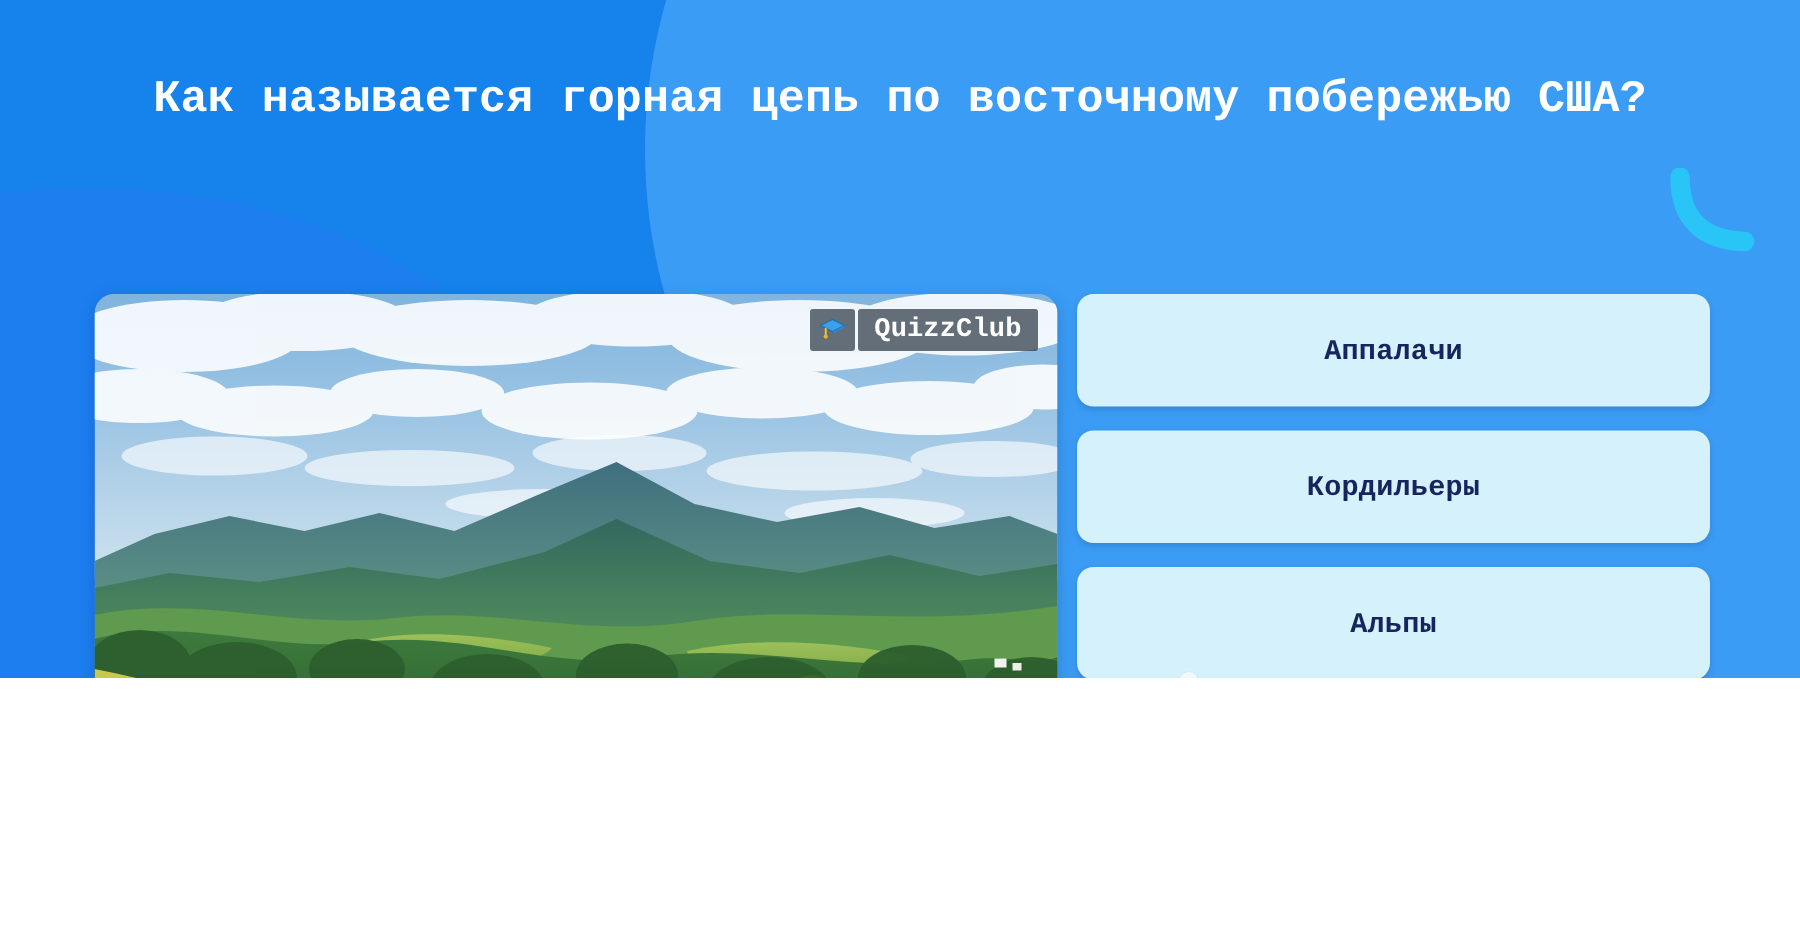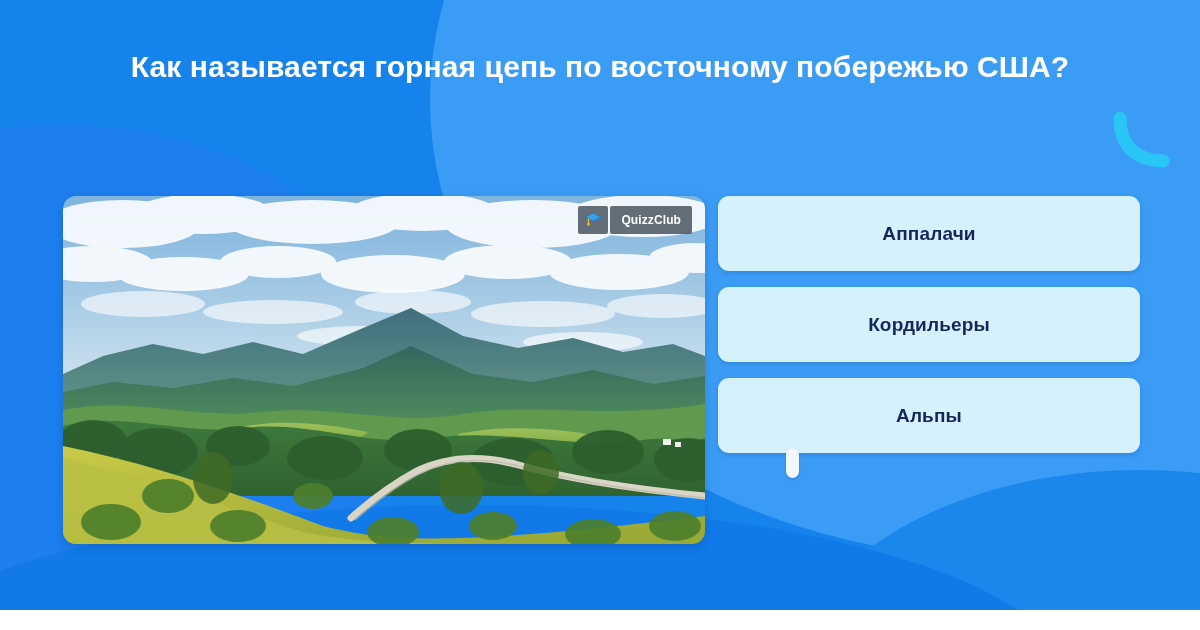--- a/index.html
+++ b/index.html
@@ -3,23 +3,24 @@
 <meta charset="utf-8">
 <style>
   * { margin:0; padding:0; box-sizing:border-box; }
   html, body {
     width:1200px; height:630px;
     overflow:hidden;
     font-family:"Liberation Sans", sans-serif;
   }
   #stage {
     position:relative;
-    width:1200px; height:610px;
+    width:1200px; height:452px;
     background:#1583eb;
     overflow:hidden;
+    font-family:Liberation Mono, monospace;
   }
 
   
   .bg-layer { position:absolute; inset:0; overflow:hidden; pointer-events:none; }
   .shape-diag-right {
     position:absolute;
     left:430px; top:-360px;
     width:1180px; height:920px;
     border-radius:50%;
     background:#3b9cf5;
@@ -89,21 +90,21 @@
     background:rgba(50,62,74,0.74);
     border-radius:2px;
     display:flex;
     align-items:center;
     justify-content:center;
   }
   .wm-icon { width:30px; }
   .wm-text {
     padding:0 11px;
     color:#ffffff;
-    font-size:12px;
+    font-size:18px;
     font-weight:bold;
     letter-spacing:0.1px;
     white-space:nowrap;
   }
 
   
   .answers {
     position:absolute;
     left:718px; top:196px;
     width:422px;

